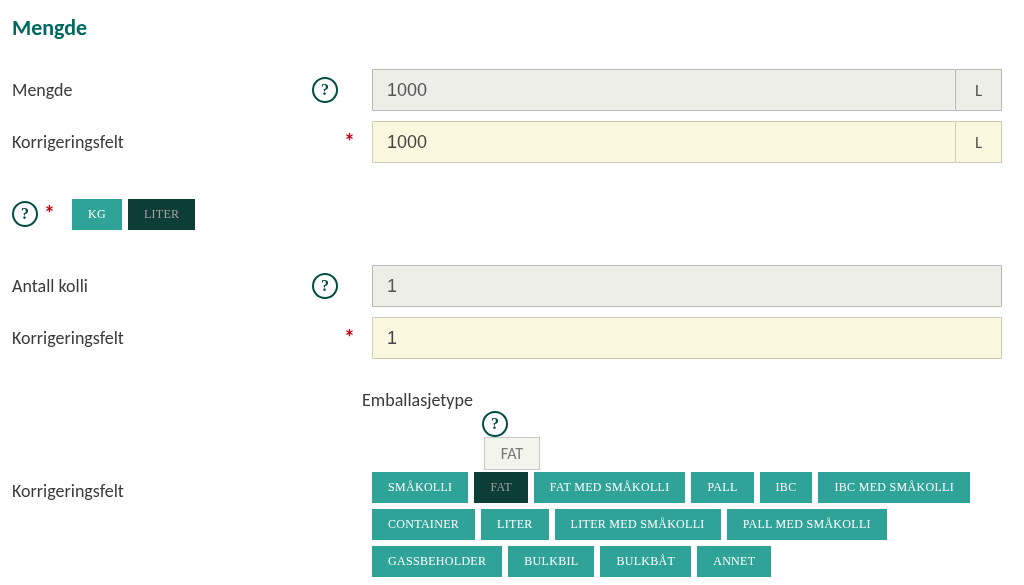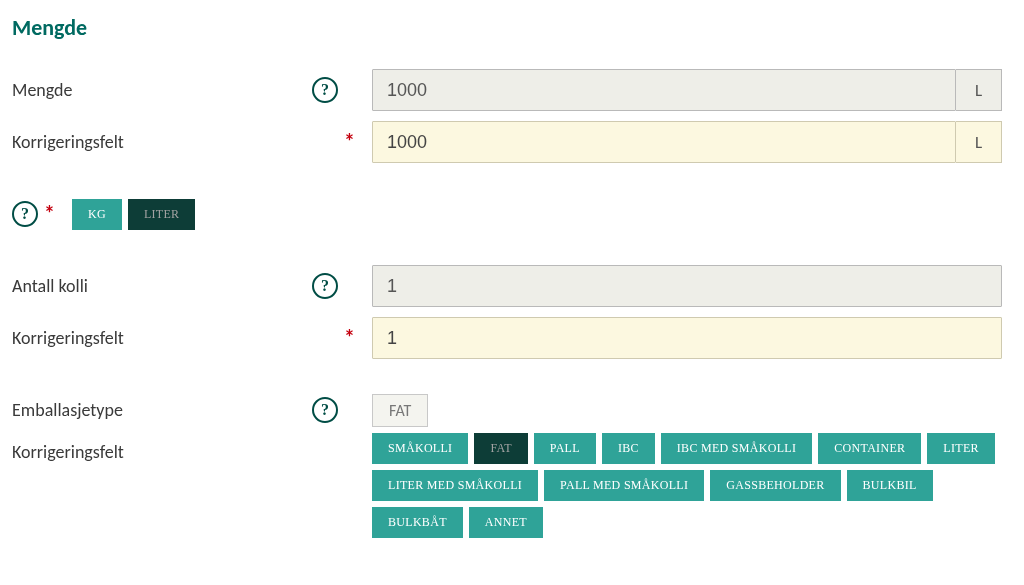--- a/index.html
+++ b/index.html
@@ -17,21 +17,21 @@
     font-weight: 600;
     margin-bottom: 28px;
     margin-top: 4px;
   }
   .row {
     display: flex;
     align-items: center;
     margin-bottom: 10px;
     min-height: 42px;
   }
-  .row.tight { margin-bottom: 2px; }
+  .row.tight { margin-bottom: 2px; flex-direction: column; }
   .label-col {
     width: 300px;
     display: flex;
     align-items: center;
     color: #3a3a3a;
     font-size: 18px;
   }
   .icon-col {
     width: 60px;
     display: flex;
@@ -219,20 +219,21 @@
 
 <div class="row row-top-align">
   <div class="label-col">
       <span>Korrigeringsfelt</span>
     </div>
   <div class="icon-col"></div>
   <div class="field-col">
     <div class="btn-group" id="emballasje-group">
         <button class="btn-opt">SMÅKOLLI</button>
         <button class="btn-opt selected">FAT</button>
+        <button class="btn-opt">FAT MED SMÅKOLLI</button>
         <button class="btn-opt">PALL</button>
         <button class="btn-opt">IBC</button>
         <button class="btn-opt">IBC MED SMÅKOLLI</button>
         <button class="btn-opt">CONTAINER</button>
         <button class="btn-opt">LITER</button>
         <button class="btn-opt">LITER MED SMÅKOLLI</button>
         <button class="btn-opt">PALL MED SMÅKOLLI</button>
         <button class="btn-opt">GASSBEHOLDER</button>
         <button class="btn-opt">BULKBIL</button>
         <button class="btn-opt">BULKBÅT</button>

